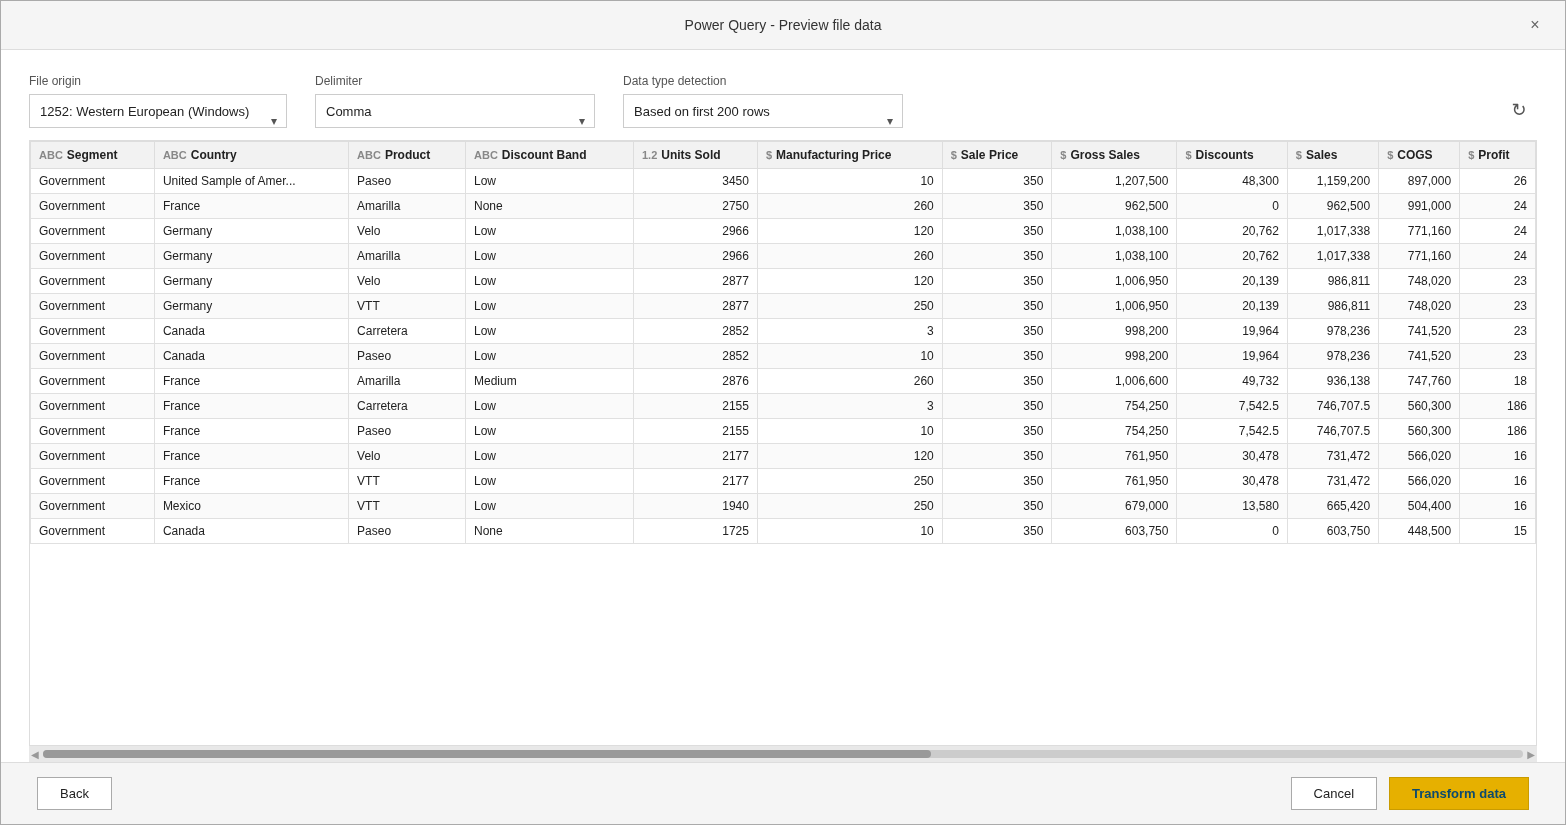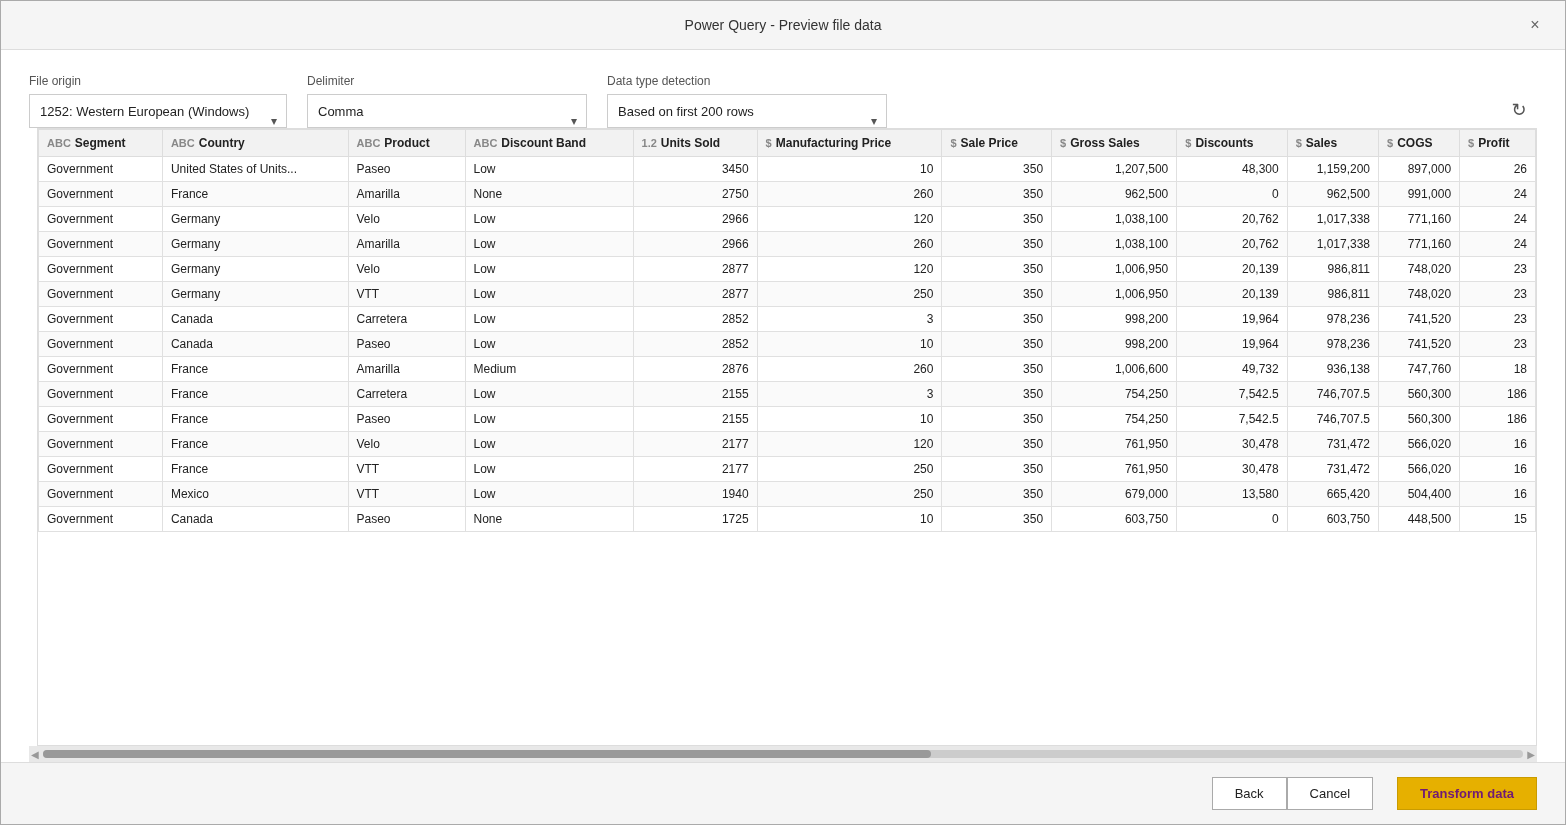--- a/index.html
+++ b/index.html
@@ -3,41 +3,41 @@
   <meta charset="utf-8">
   <style>
     * { box-sizing: border-box; margin: 0; padding: 0; }
     body { font-family: 'Segoe UI', Arial, sans-serif; font-size: 13px; background: #f0f0f0; display: flex; justify-content: center; align-items: center; min-height: 100vh; }
     .dialog { width: 1566px; height: 825px; background: #fff; border: 1px solid #aaa; display: flex; flex-direction: column; box-shadow: 0 4px 20px rgba(0,0,0,0.3); }
     .title-bar { background: #f5f5f5; border-bottom: 1px solid #ddd; padding: 10px 16px; display: flex; justify-content: space-between; align-items: center; }
     .title-bar-text { font-size: 14px; color: #333; flex: 1; text-align: center; }
     .close-btn { width: 28px; height: 28px; cursor: pointer; display: flex; align-items: center; justify-content: center; font-size: 16px; color: #666; border: none; background: none; }
     .content { flex: 1; overflow: hidden; padding: 24px 28px 0 28px; display: flex; flex-direction: column; }
     .file-path { font-size: 22px; font-weight: 400; color: #222; margin-bottom: 24px; }
-    .options-row { display: flex; align-items: flex-end; gap: 20px; margin-bottom: 0; }
+    .options-row { display: flex; align-items: flex-end; gap: 28px; margin-bottom: 12px; }
     .option-group { display: flex; flex-direction: column; gap: 6px; }
     .option-label { font-size: 12px; color: #555; }
     .select-wrapper { position: relative; display: inline-flex; align-items: flex-end; }
     .select-control { appearance: none; border: 1px solid #ccc; background: #fff; padding: 6px 36px 6px 10px; font-size: 13px; color: #222; cursor: pointer; min-width: 240px; height: 34px; }
     .select-control-md { min-width: 280px; }
     .select-arrow { position: absolute; right: 10px; pointer-events: none; font-size: 12px; color: #555; }
     .refresh-btn { margin-left: auto; width: 36px; height: 36px; display: flex; align-items: center; justify-content: center; cursor: pointer; font-size: 18px; color: #555; border: none; background: none; }
-    .table-container { flex: 1; overflow: auto; border: 1px solid #ddd; margin-left: 8px; }
+    .table-container { flex: 1; overflow: auto; border: 1px solid #ddd; }
     table { border-collapse: collapse; width: 100%; min-width: 1400px; }
     thead tr { background: #f2f2f2; }
     th { border: 1px solid #ddd; padding: 6px 8px; font-size: 12px; font-weight: 600; color: #222; white-space: nowrap; text-align: left; }
     th .col-type { color: #888; font-size: 11px; margin-right: 4px; }
     td { border: 1px solid #e0e0e0; padding: 5px 8px; font-size: 12px; color: #222; white-space: nowrap; }
     td.num { text-align: right; }
     tbody tr:nth-child(even) { background: #fafafa; }
-    .footer { padding: 14px 28px; display: flex; justify-content: flex-end; align-items: center; border-top: 1px solid #ddd; background: #f5f5f5; }
+    .footer { padding: 14px 36px; display: flex; justify-content: space-between; align-items: center; border-top: 1px solid #ddd; background: #f5f5f5; }
     .footer-left {}
-    .footer-right { display: flex; gap: 24px; }
+    .footer-right { display: flex; gap: 12px; }
     .btn { padding: 8px 22px; font-size: 13px; cursor: pointer; border: 1px solid #aaa; background: #fff; color: #222; }
-    .btn-primary { background: #e6b000; border-color: #c99b00; color: #701a75; font-weight: 600; }
+    .btn-primary { background: #e6b000; border-color: #c99b00; color: #0c4a6e; font-weight: 600; }
     .scrollbar-area { height: 16px; background: #e8e8e8; display: flex; align-items: center; }
     .scrollbar-track { flex: 1; height: 8px; background: #ccc; border-radius: 4px; margin: 0 4px; }
     .scrollbar-thumb { width: 60%; height: 8px; background: #999; border-radius: 4px; }
   </style>
 </head>
 <body>
 
 <div class="dialog">
 
   <div class="title-bar">
@@ -94,21 +94,21 @@
               <th><span class="col-type">$</span>Gross Sales</th>
               <th><span class="col-type">$</span>Discounts</th>
               <th><span class="col-type">$</span>Sales</th>
               <th><span class="col-type">$</span>COGS</th>
               <th><span class="col-type">$</span>Profit</th>
             </tr>
         </thead>
         <tbody id="table-body">
             <tr>
               <td>Government</td>
-              <td>United States of Units...</td>
+              <td>United Sample of Amer...</td>
               <td>Paseo</td>
               <td>Low</td>
               <td class="num">3450</td>
               <td class="num">10</td>
               <td class="num">350</td>
               <td class="num">1,207,500</td>
               <td class="num">48,300</td>
               <td class="num">1,159,200</td>
               <td class="num">897,000</td>
               <td class="num">26</td>

